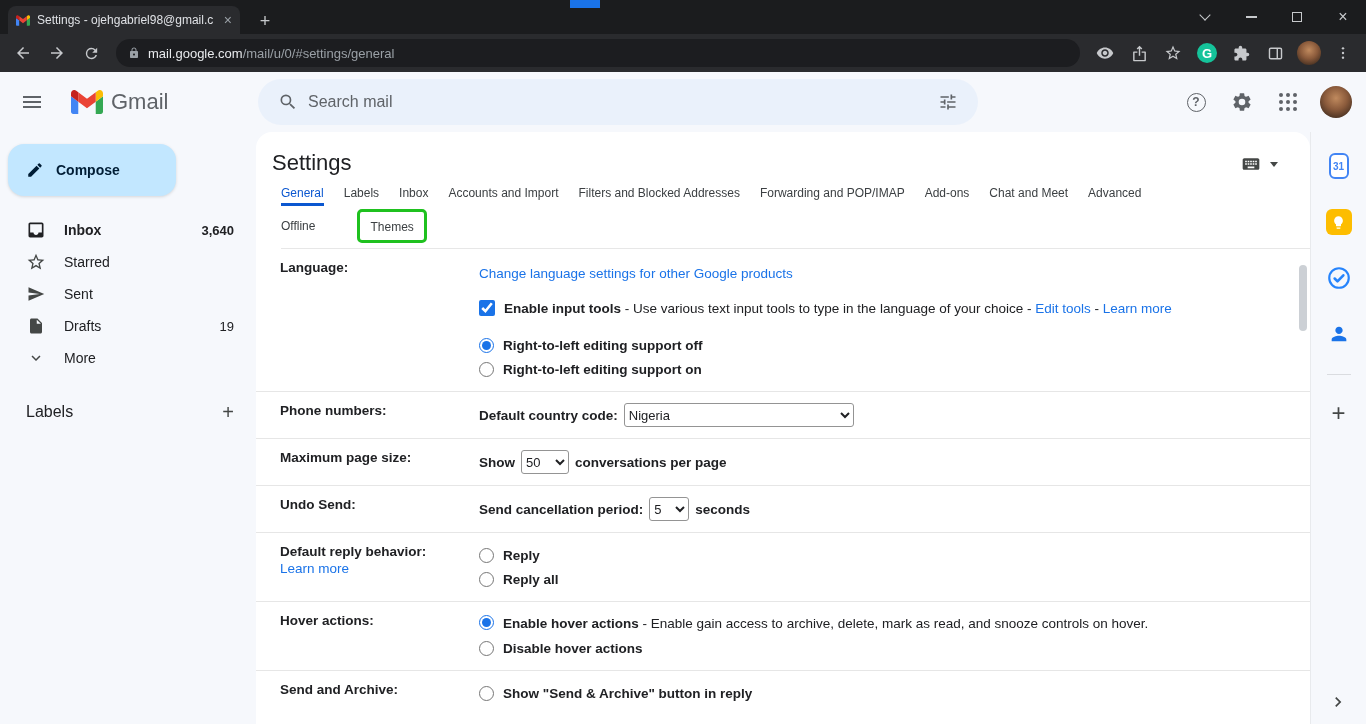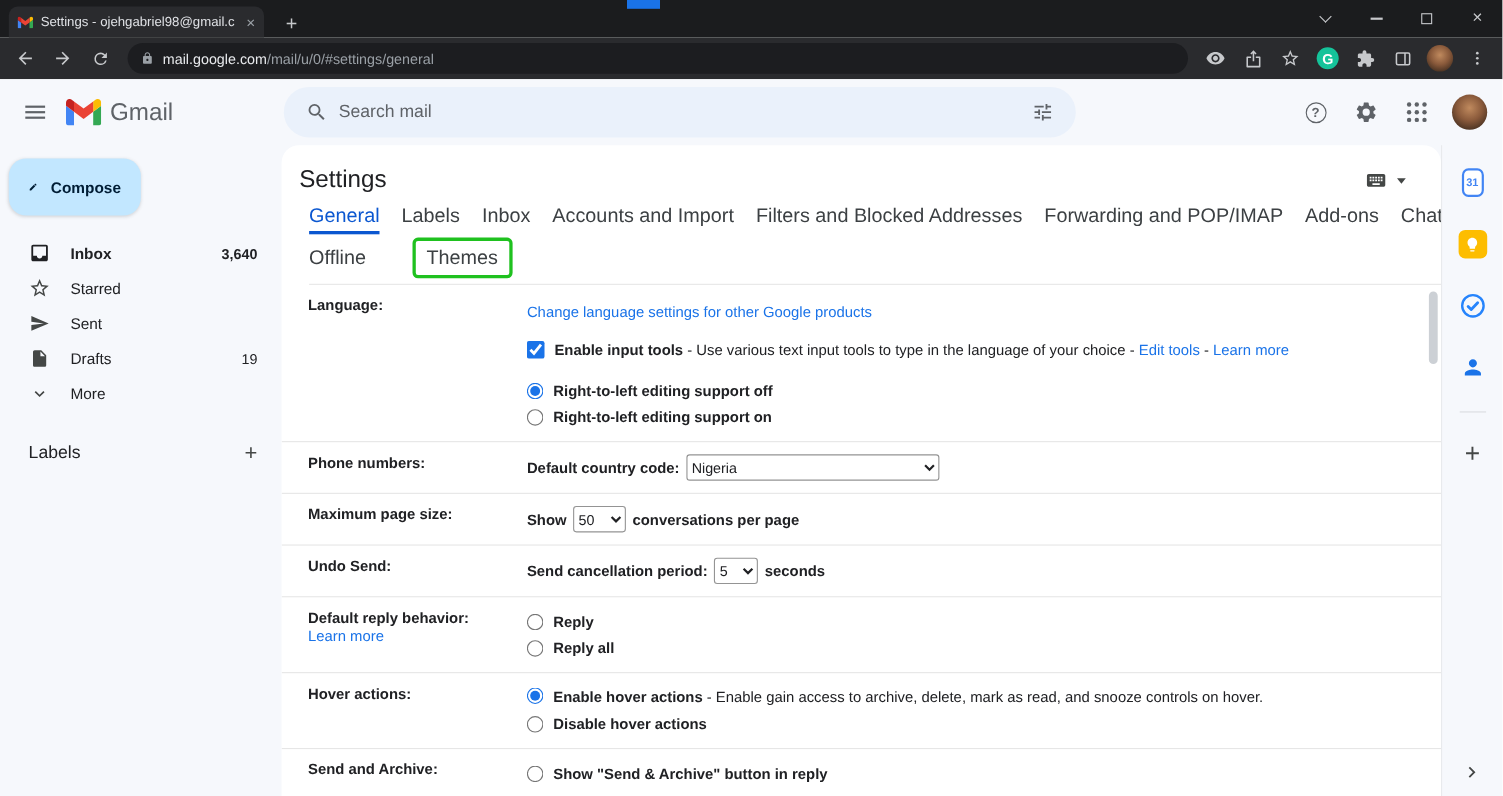--- a/index.html
+++ b/index.html
@@ -37,40 +37,40 @@
   .tb-avatar { width:24px; height:24px; border-radius:50%;
                background:radial-gradient(circle at 50% 38%, #c08a5e 0%, #8a5a3b 45%, #4e3524 78%, #2c2c34 100%); }
 
   
   .app { position:absolute; top:72px; left:0; width:1366px; height:652px; background:var(--app-bg,#f6f8fc); }
 
   .gmail-header { position:absolute; top:0; left:0; width:1366px; height:60px; display:flex; align-items:center; }
   .burger { width:48px; height:48px; margin-left:8px; display:flex; flex-direction:column;
             align-items:center; justify-content:center; gap:3px; border-radius:50%; }
   .burger i { display:block; width:18px; height:2px; background:#5f6368; }
-  .gmail-logo { display:flex; align-items:center; gap:8px; margin-left:4px;justify-content:flex-end; }
+  .gmail-logo { display:flex; align-items:center; gap:8px; margin-left:15px;justify-content:flex-end; }
   .gmail-logo .wordmark { font-size:22px; color:#5f6368; }
   .searchbar { position:absolute; left:258px; top:7px; width:720px; height:46px;
                background:var(--search-bg,#eaf1fb); border-radius:24px; display:flex; align-items:center; padding:0 10px; }
   .searchbar input { flex:1; border:none; outline:none; background:transparent; font-size:16px;
                      color:#202124; font-family:"Liberation Sans",sans-serif; }
   .searchbar input::placeholder { color:#5f6368; }
   .sb-icon { width:40px; height:40px; display:flex; align-items:center; justify-content:center; border-radius:50%; }
   .hdr-right { position:absolute; right:8px; top:0; height:60px; display:flex; align-items:center; gap:6px; }
   .hdr-btn { width:40px; height:40px; display:flex; align-items:center; justify-content:center; border-radius:50%; }
   .help-circle { width:19px; height:19px; border:1.8px solid #5f6368; border-radius:50%;
                  display:flex; align-items:center; justify-content:center; font-size:12px; font-weight:bold; color:#5f6368; }
   .apps-grid { display:grid; grid-template-columns:repeat(3,4px); grid-template-rows:repeat(3,4px); gap:3px; }
   .apps-grid i { width:4px; height:4px; border-radius:50%; background:#5f6368; }
   .hdr-avatar { width:32px; height:32px; border-radius:50%; margin:0 6px;
                 background:radial-gradient(circle at 50% 38%, #c08a5e 0%, #8a5a3b 45%, #4e3524 78%, #2c2c34 100%); }
 
   
   .sidebar { position:absolute; left:0; top:60px; width:256px; height:592px; }
-  .compose { margin:12px 0 0 8px; width:120px; height:52px; border-radius:16px;
+  .compose { margin:12px 0 0 8px; width:168px; height:52px; border-radius:16px;
              background:var(--compose-blue,#c2e7ff); display:flex; align-items:center; gap:12px;
              padding:0 18px; box-shadow:0 1px 3px rgba(60,64,67,.18); }
   .compose-label { font-size:14px; font-weight:bold; color:#001d35; }
   .nav { margin-top:18px; }
   .nav-item { height:32px; display:flex; align-items:center; padding:0 22px 0 26px; gap:18px; border-radius:0 16px 16px 0; }
   .nav-icon { width:20px; height:20px; display:flex; align-items:center; justify-content:center; }
   .nav-label { flex:1; font-size:14px; color:#202124; }
   .nav-count { font-size:13px; color:#202124; }
   .bold { font-weight:bold; }
   .labels-row { margin-top:20px; height:36px; display:flex; align-items:center; justify-content:space-between;
@@ -92,21 +92,21 @@
 
   
   .card { position:absolute; left:256px; top:60px; width:1054px; height:592px; background:#fff;
           border-radius:16px 16px 0 0; overflow:hidden; }
   .card-title { font-size:22px; color:#202124; padding:18px 0 0 16px; }
   .kbd-ctrl { position:absolute; right:32px; top:22px; display:flex; align-items:center; gap:6px; }
   .caret { width:0; height:0; border-left:4px solid transparent; border-right:4px solid transparent;
            border-top:5px solid #444746; }
   .tabs { margin:10px 0 0 25px; }
   .tabs-row { display:flex; align-items:center; column-gap:20px; }
-  .tab-item { font-size:18px; color:#3c4043; padding-bottom:6px; white-space:nowrap; }
+  .tab-item { font-size:12px; color:#3c4043; padding-bottom:6px; white-space:nowrap; }
   .tab-item.active { color:var(--accent-blue,#0b57d0); border-bottom:3px solid var(--accent-blue,#0b57d0); padding-bottom:3px; }
   .tabs-row2 { margin-top:8px;gap:44px; }
   .tabs-row2 .tab-item { padding-bottom:0; }
   .themes-box { border:3px solid var(--highlight-green,#1fc11f); border-radius:5px; padding:5px 10px;
                 margin:-5px 0 -5px -2px; display:inline-block; }
   .tabs-divider { height:1px; background:#e7e7e7; margin-top:10px; }
 
   .srow { display:flex; padding:11px 0; border-bottom:1px solid #e6e6e6; }
   .srow:last-child { border-bottom:none; }
   .srow-label { flex:0 0 223px; padding-left:24px; font-size:13.5px; color:#202124; }

